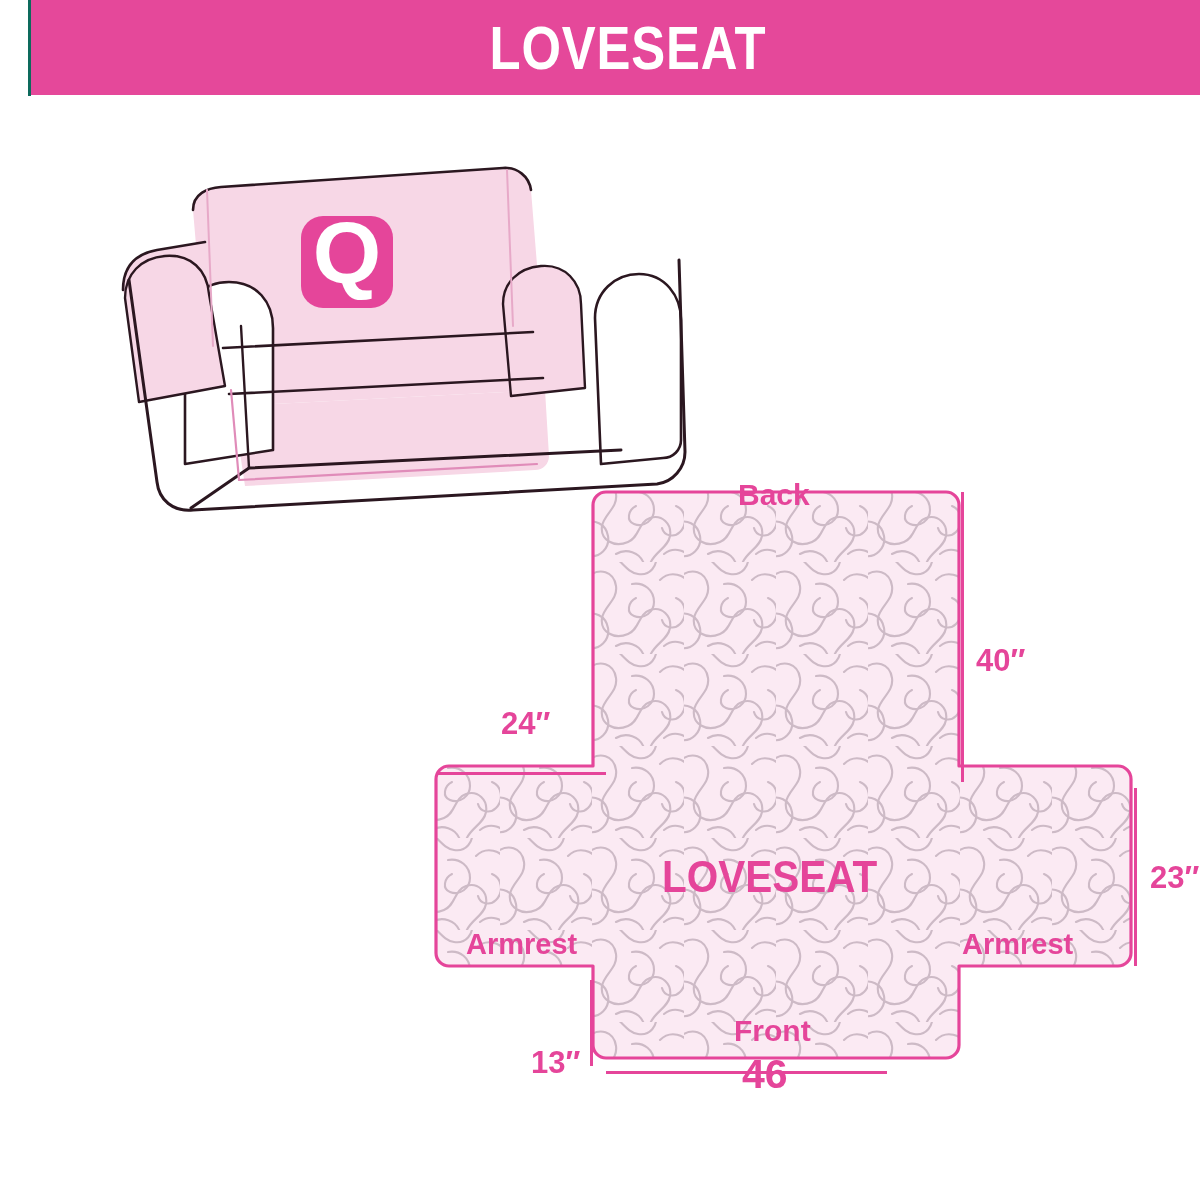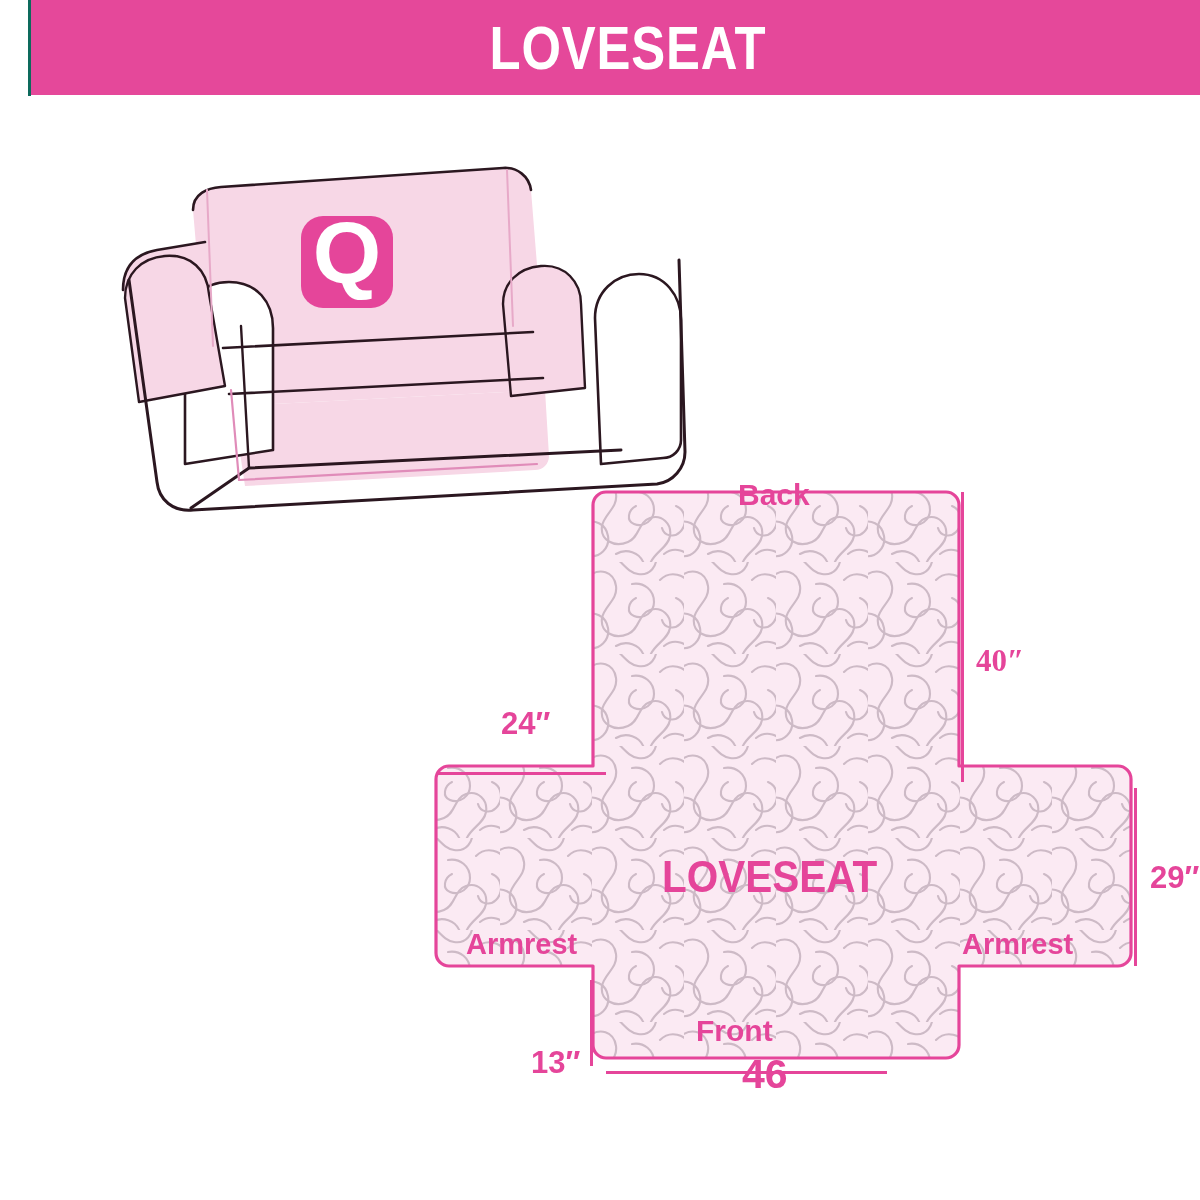--- a/index.html
+++ b/index.html
@@ -84,23 +84,23 @@
     line-height: 1;
   }
   .diagram-label.dim {
     font-size: 31px;
   }
 
   #label-back      { left: 710px; top: 480px; font-size: 30px; }
   #label-loveseat  { left: 634px; top: 855px; font-size: 44px; transform: scaleX(0.92); transform-origin: left center; }
   #label-armrest-l { left: 438px; top: 930px; font-size: 29px; }
   #label-armrest-r { left: 934px; top: 930px; font-size: 29px; }
-  #label-front     { left: 668px; top: 1016px; font-size: 30px; }
-
-  #dim-40  { left: 948px; top: 645px;  font-size: 31px; font-family: Liberation Serif, serif; }
+  #label-front     { left: 706px; top: 1016px; font-size: 30px; }
+
+  #dim-40  { left: 948px; top: 645px;  font-size: 31px; }
   #dim-24  { left: 473px; top: 708px;  font-size: 31px; }
   #dim-23  { left: 1122px; top: 862px; font-size: 31px; }
   #dim-13  { left: 503px; top: 1047px; font-size: 31px; }
   #dim-46  { left: 714px; top: 1054px; font-size: 41px; }
 
   .dimline {
     position: absolute;
     background: #e5459a;
   }
   .dimline.v { width: 3px; }
@@ -274,19 +274,19 @@
   <div class="diagram-label" id="label-armrest-l">Armrest</div>
 
   <div class="diagram-label" id="label-armrest-r">Armrest</div>
 
   <div class="diagram-label" id="label-front">Front</div>
 
   <div class="diagram-label dim" id="dim-40">40″</div>
 
   <div class="diagram-label dim" id="dim-24">24″</div>
 
-  <div class="diagram-label dim" id="dim-23">29″</div>
+  <div class="diagram-label dim" id="dim-23">23″</div>
 
   <div class="diagram-label dim" id="dim-13">13″</div>
 
   <div class="diagram-label dim" id="dim-46">46</div>
 
 </div>
 
 </body></html>

